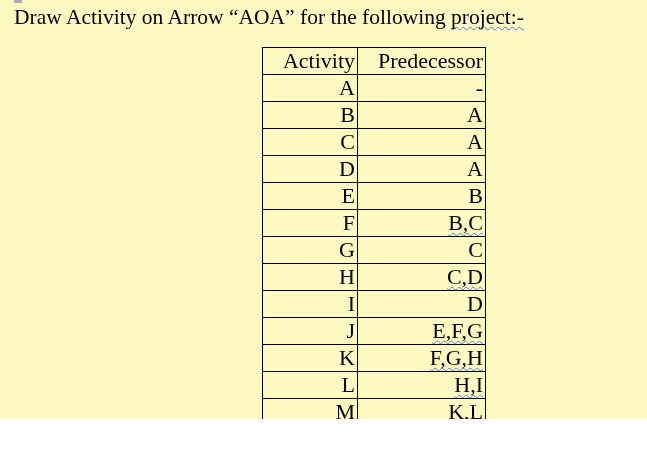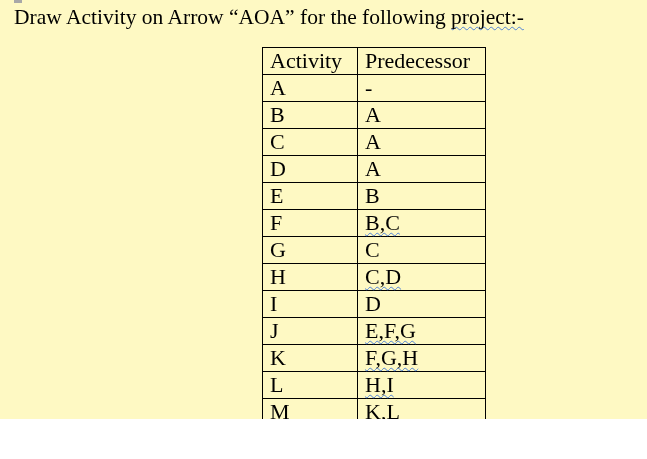--- a/index.html
+++ b/index.html
@@ -49,21 +49,21 @@
     table-layout: fixed;
     font-size: 22px;
   }
   table.aoa col.c1 { width: 95px; }
   table.aoa col.c2 { width: 128px; }
   table.aoa th, table.aoa td {
     border: 1.5px solid #000000;
     height: 26px;
     padding: 0 2px 0 7px;
     font-weight: normal;
-    text-align: left;
+    text-align: right;
     vertical-align: middle;
     line-height: 24px;
     overflow: visible;
     white-space: nowrap;
     margin-left: 28px;
   }
 </style>
 </head>
 <body>
 

